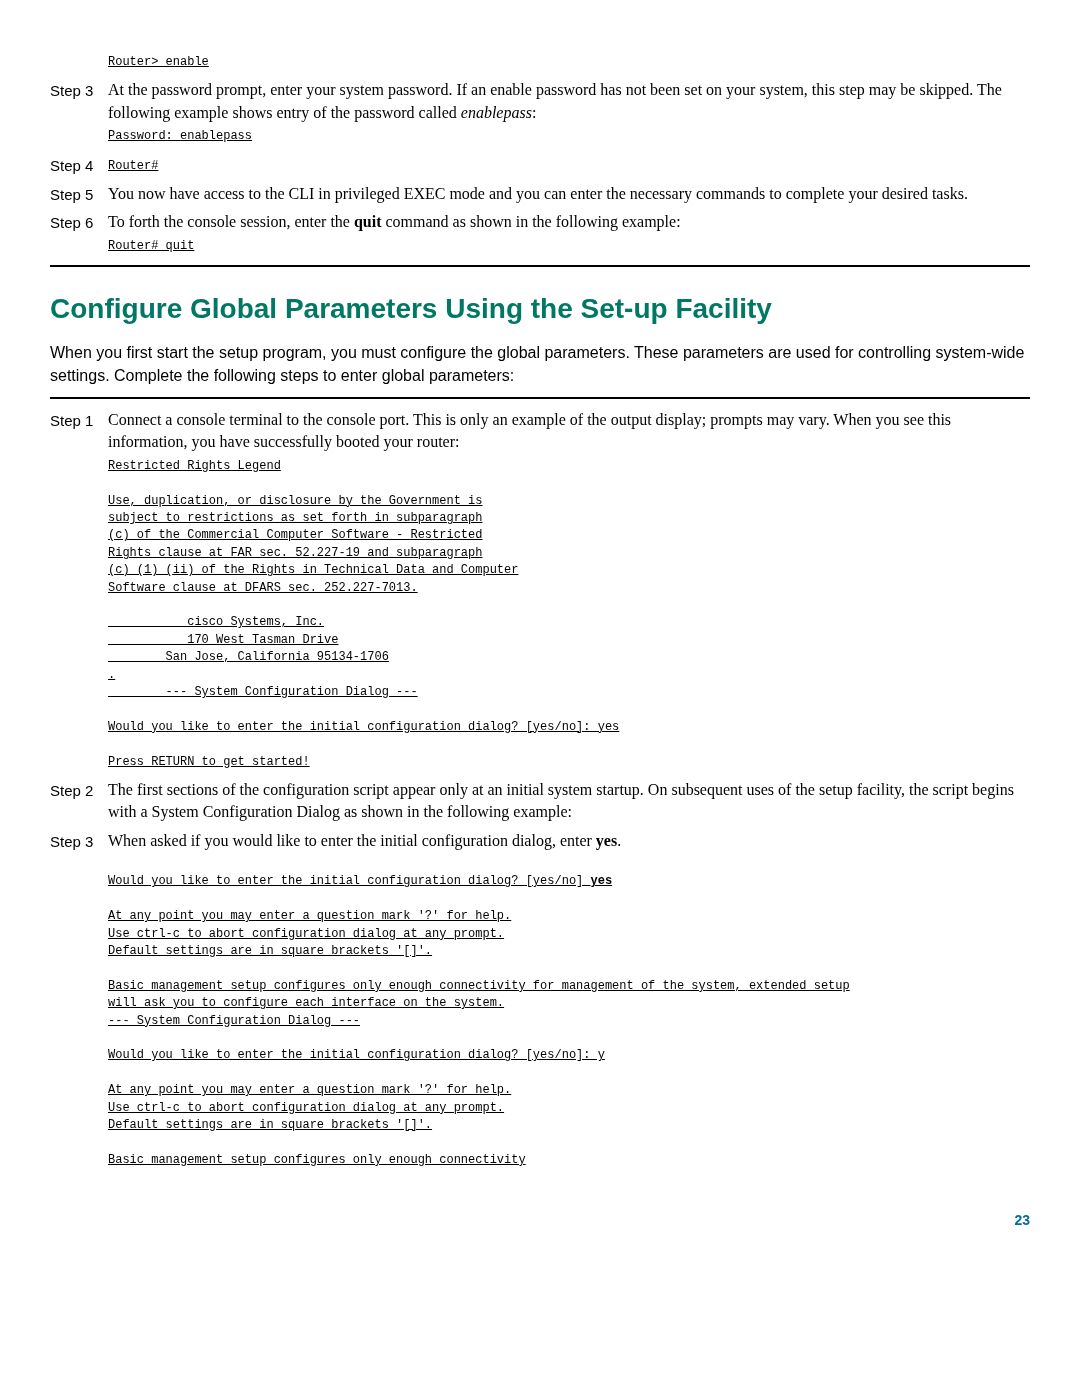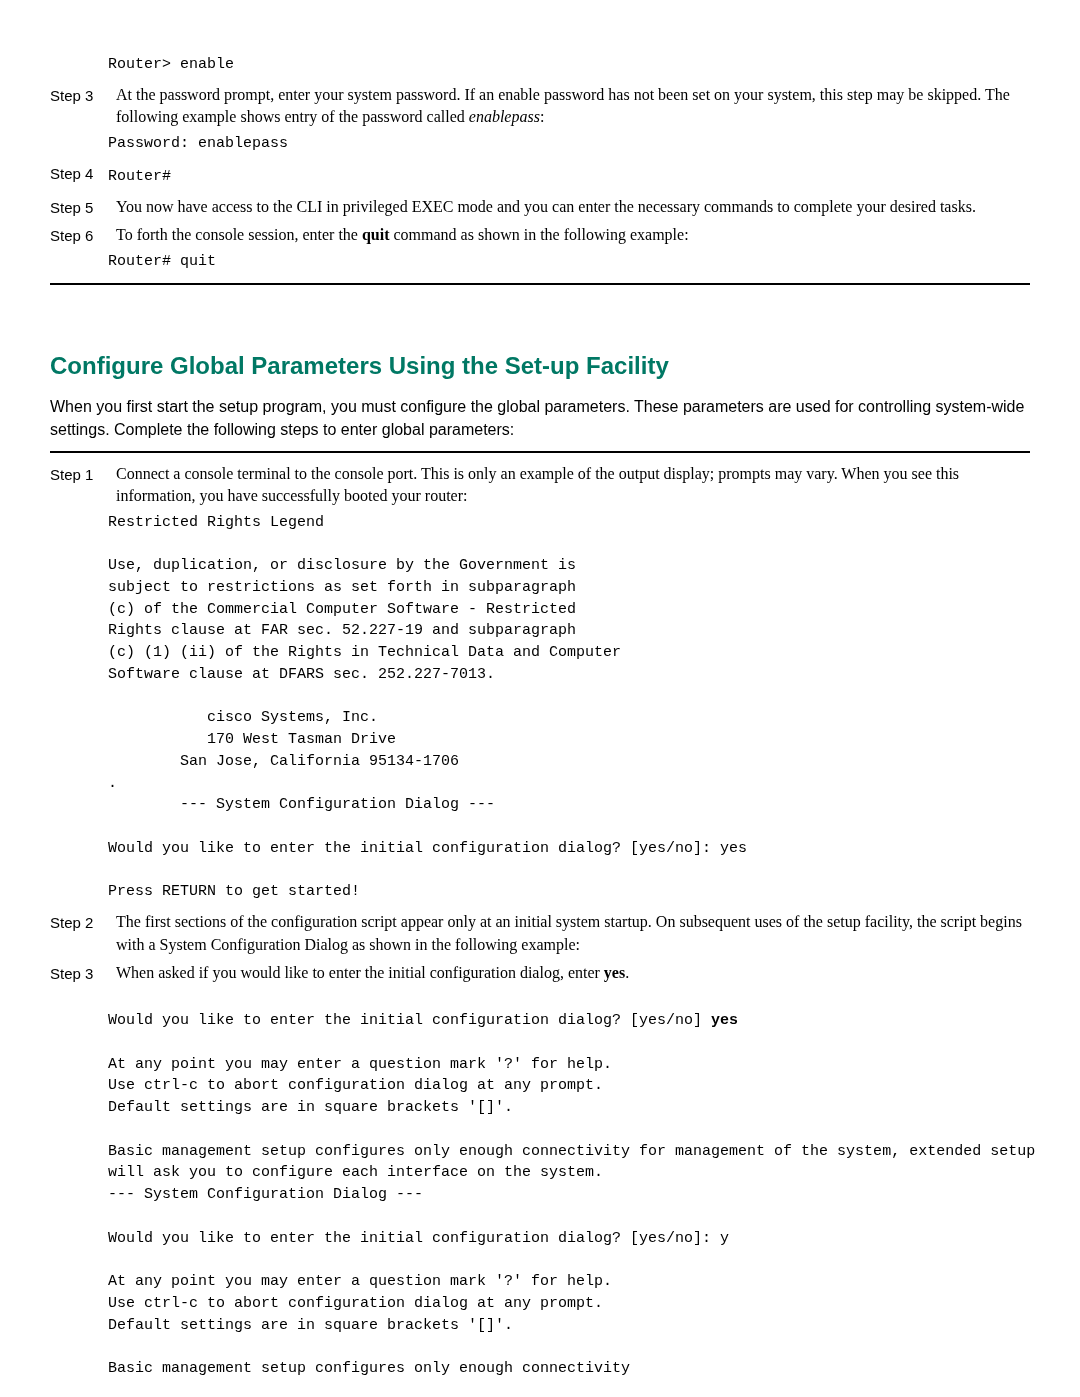--- a/index.html
+++ b/index.html
@@ -24,46 +24,46 @@
       flex: 0 0 58px;
       padding-top: 1px;
     }
     .step-content {
       flex: 1;
     }
     .step-text {
       font-family: Georgia, 'Times New Roman', serif;
       font-size: 16px;
       line-height: 1.4;
-      margin-left: 8px;
     }
     .code-block {
       font-family: 'Courier New', Courier, monospace;
-      font-size: 15px;
+      font-size: 12px;
       line-height: 1.45;
       white-space: pre;
       margin-top: 4px;
       margin-bottom: 2px;
+      text-decoration: underline;
     }
     .italic {
       font-style: italic;
     }
     .bold {
       font-weight: bold;
     }
     .code-bold {
       font-family: 'Courier New', Courier, monospace;
       font-weight: bold;
     }
     .heading {
       font-family: Arial, Helvetica, sans-serif;
       font-weight: bold;
-      font-size: 24px;
+      font-size: 28px;
       color: #007864;
-      margin-top: 64px;
+      margin-top: 22px;
       margin-bottom: 14px;
     }
     .body-para {
       font-family: Liberation Sans, sans-serif;
       font-size: 16px;
       line-height: 1.4;
       margin-bottom: 10px;
     }
     hr.section-rule {
       border: none;

